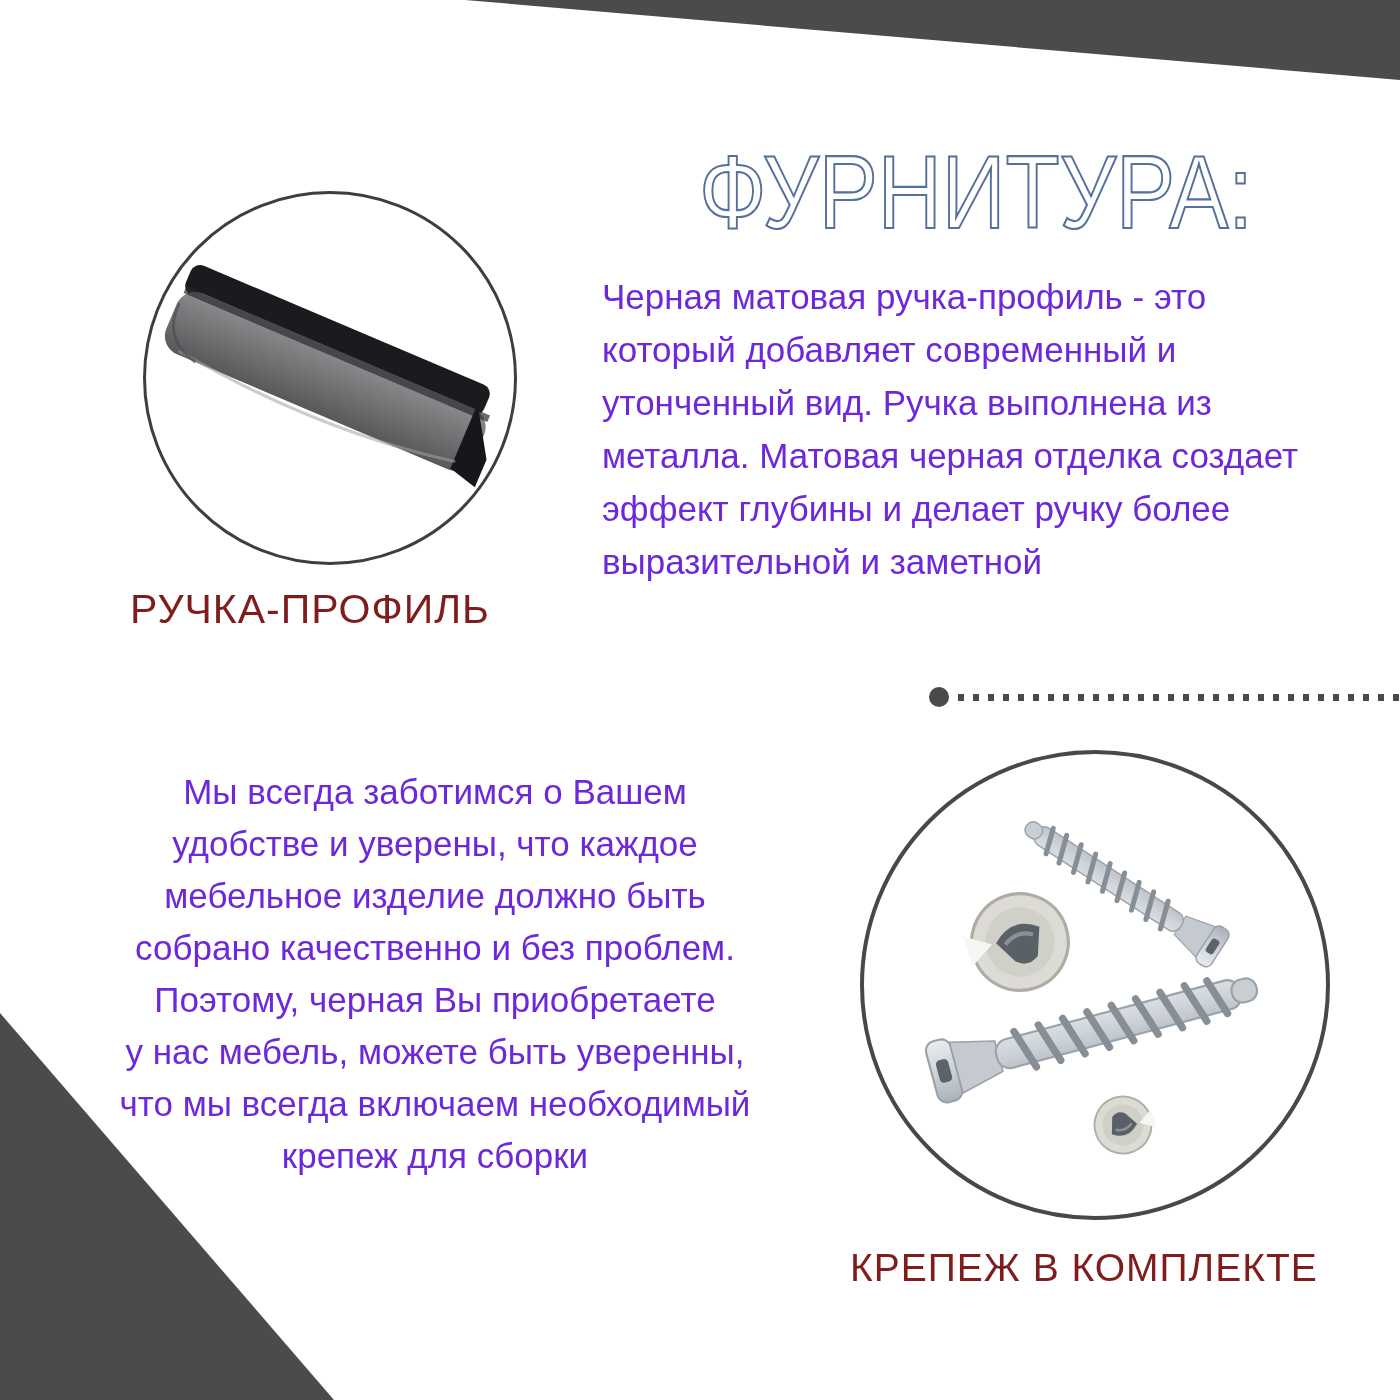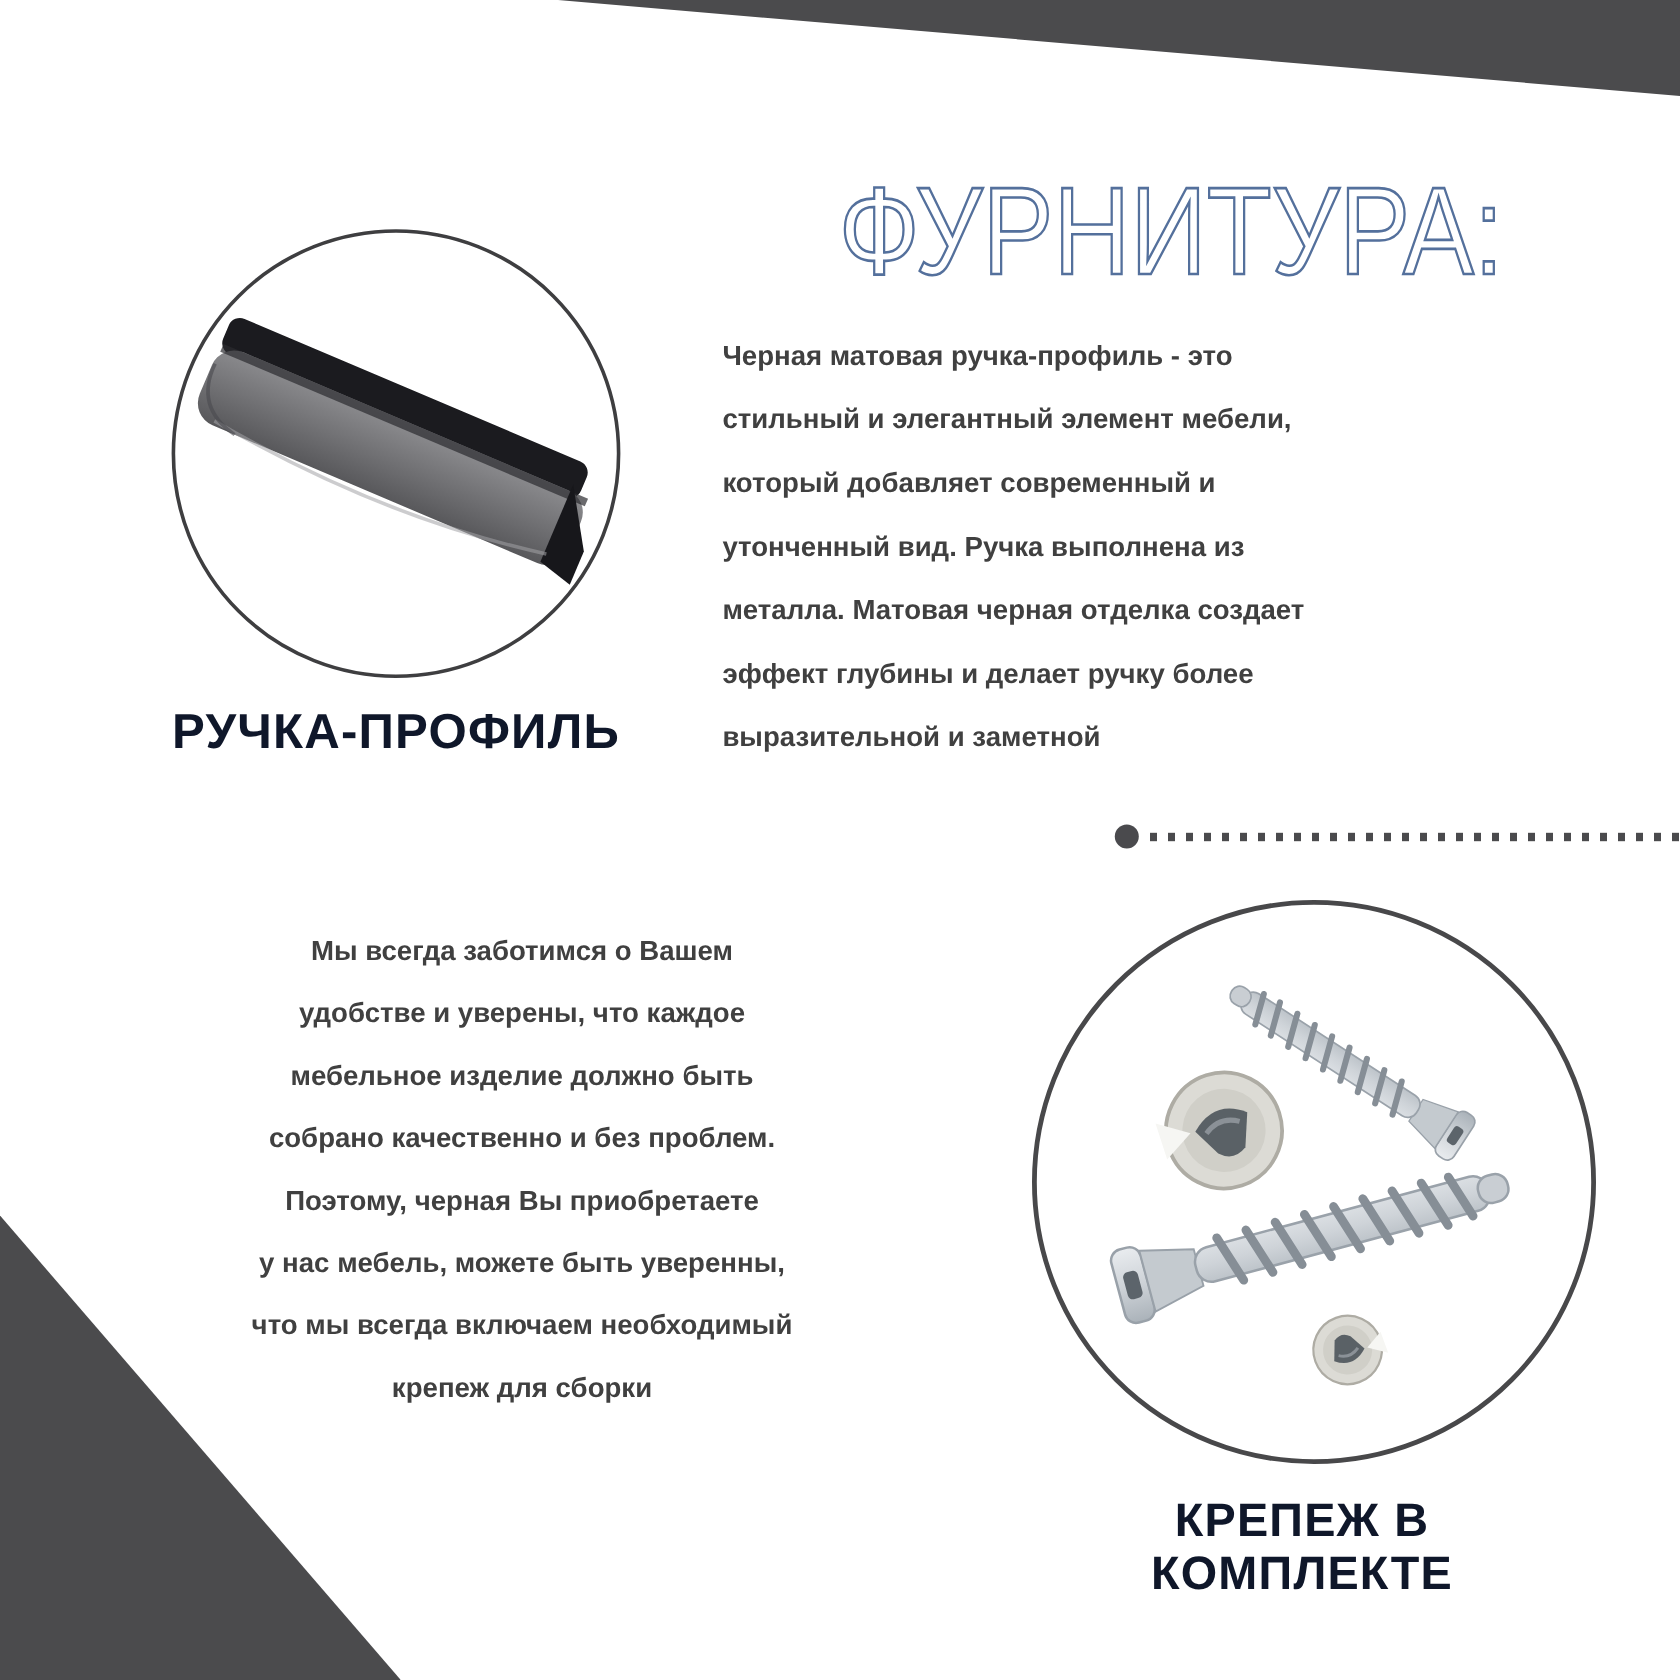--- a/index.html
+++ b/index.html
@@ -25,27 +25,27 @@
     font-size:104px;font-weight:400;
     fill:#ffffff;stroke:#54709c;stroke-width:2.2px;
   }
   
   .circle{position:absolute;border-radius:50%;background:#ffffff;box-sizing:border-box;overflow:hidden;}
   .circle-handle{left:143px;top:191px;width:374px;height:374px;border:3px solid #3e3e40;}
   .circle-hardware{left:860px;top:750px;width:470px;height:470px;border:4px solid #48484a;}
   .circle svg{display:block;width:100%;height:100%;}
   
   .label{
-    position:absolute;text-align:center;color:#0f172a;font-weight:bold;
+    position:absolute;color:#7f1d1d;font-weight:normal;
     letter-spacing:1px;
   }
   .label-handle{left:130px;top:586px;width:400px;font-size:41px;}
   .label-hardware{left:850px;top:1246px;width:470px;font-size:39px;}
   
-  .para{position:absolute;color:#404040;font-size:23px;font-weight:bold;}
+  .para{position:absolute;color:#6d28d9;font-size:35px;}
   .para-handle{left:602px;top:270px;width:706px;line-height:53px;text-align:left;}
   .para-hardware{left:100px;top:766px;width:670px;line-height:52px;text-align:center;}
   
   .divider{position:absolute;left:929px;top:683px;width:471px;height:28px;display:flex;align-items:center;}
   .divider-dot{width:20px;height:20px;border-radius:50%;background:#4a4a4d;flex:0 0 auto;margin-right:9px;}
   .divider-line{
     flex:1;height:7px;
     background:repeating-linear-gradient(90deg,#4a4a4d 0px,#4a4a4d 6px,transparent 6px,transparent 15px);
   }
 </style>
@@ -77,21 +77,20 @@
         <polygon points="146,-34 176,14 176,44 146,36" fill="#17171b"></polygon>
         <path d="M -150 34 Q 10 54 148 28" stroke="#a2a2a5" stroke-width="3" fill="none" opacity="0.55"></path>
         <path d="M -168 -10 Q -170 30 -130 38" stroke="#4a4a4e" stroke-width="3" fill="none" opacity="0.6"></path>
       </g>
     </svg>
   </div>
   <div class="label label-handle">РУЧКА-ПРОФИЛЬ</div>
 
   <div class="para para-handle">
     <div>Черная матовая ручка-профиль - это</div>
-    <div>стильный и элегантный элемент мебели,</div>
     <div>который добавляет современный и</div>
     <div>утонченный вид. Ручка выполнена из</div>
     <div>металла. Матовая черная отделка создает</div>
     <div>эффект глубины  и делает ручку более</div>
     <div>выразительной и заметной</div>
   </div>
 
   <div class="divider">
     <span class="divider-dot"></span>
     <span class="divider-line"></span>

